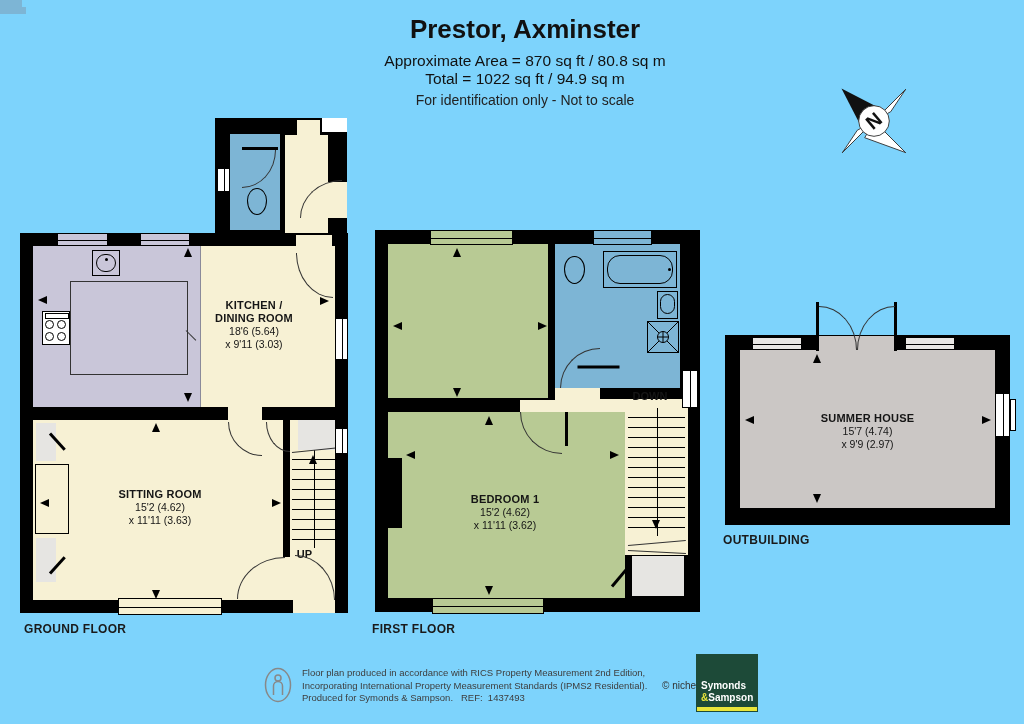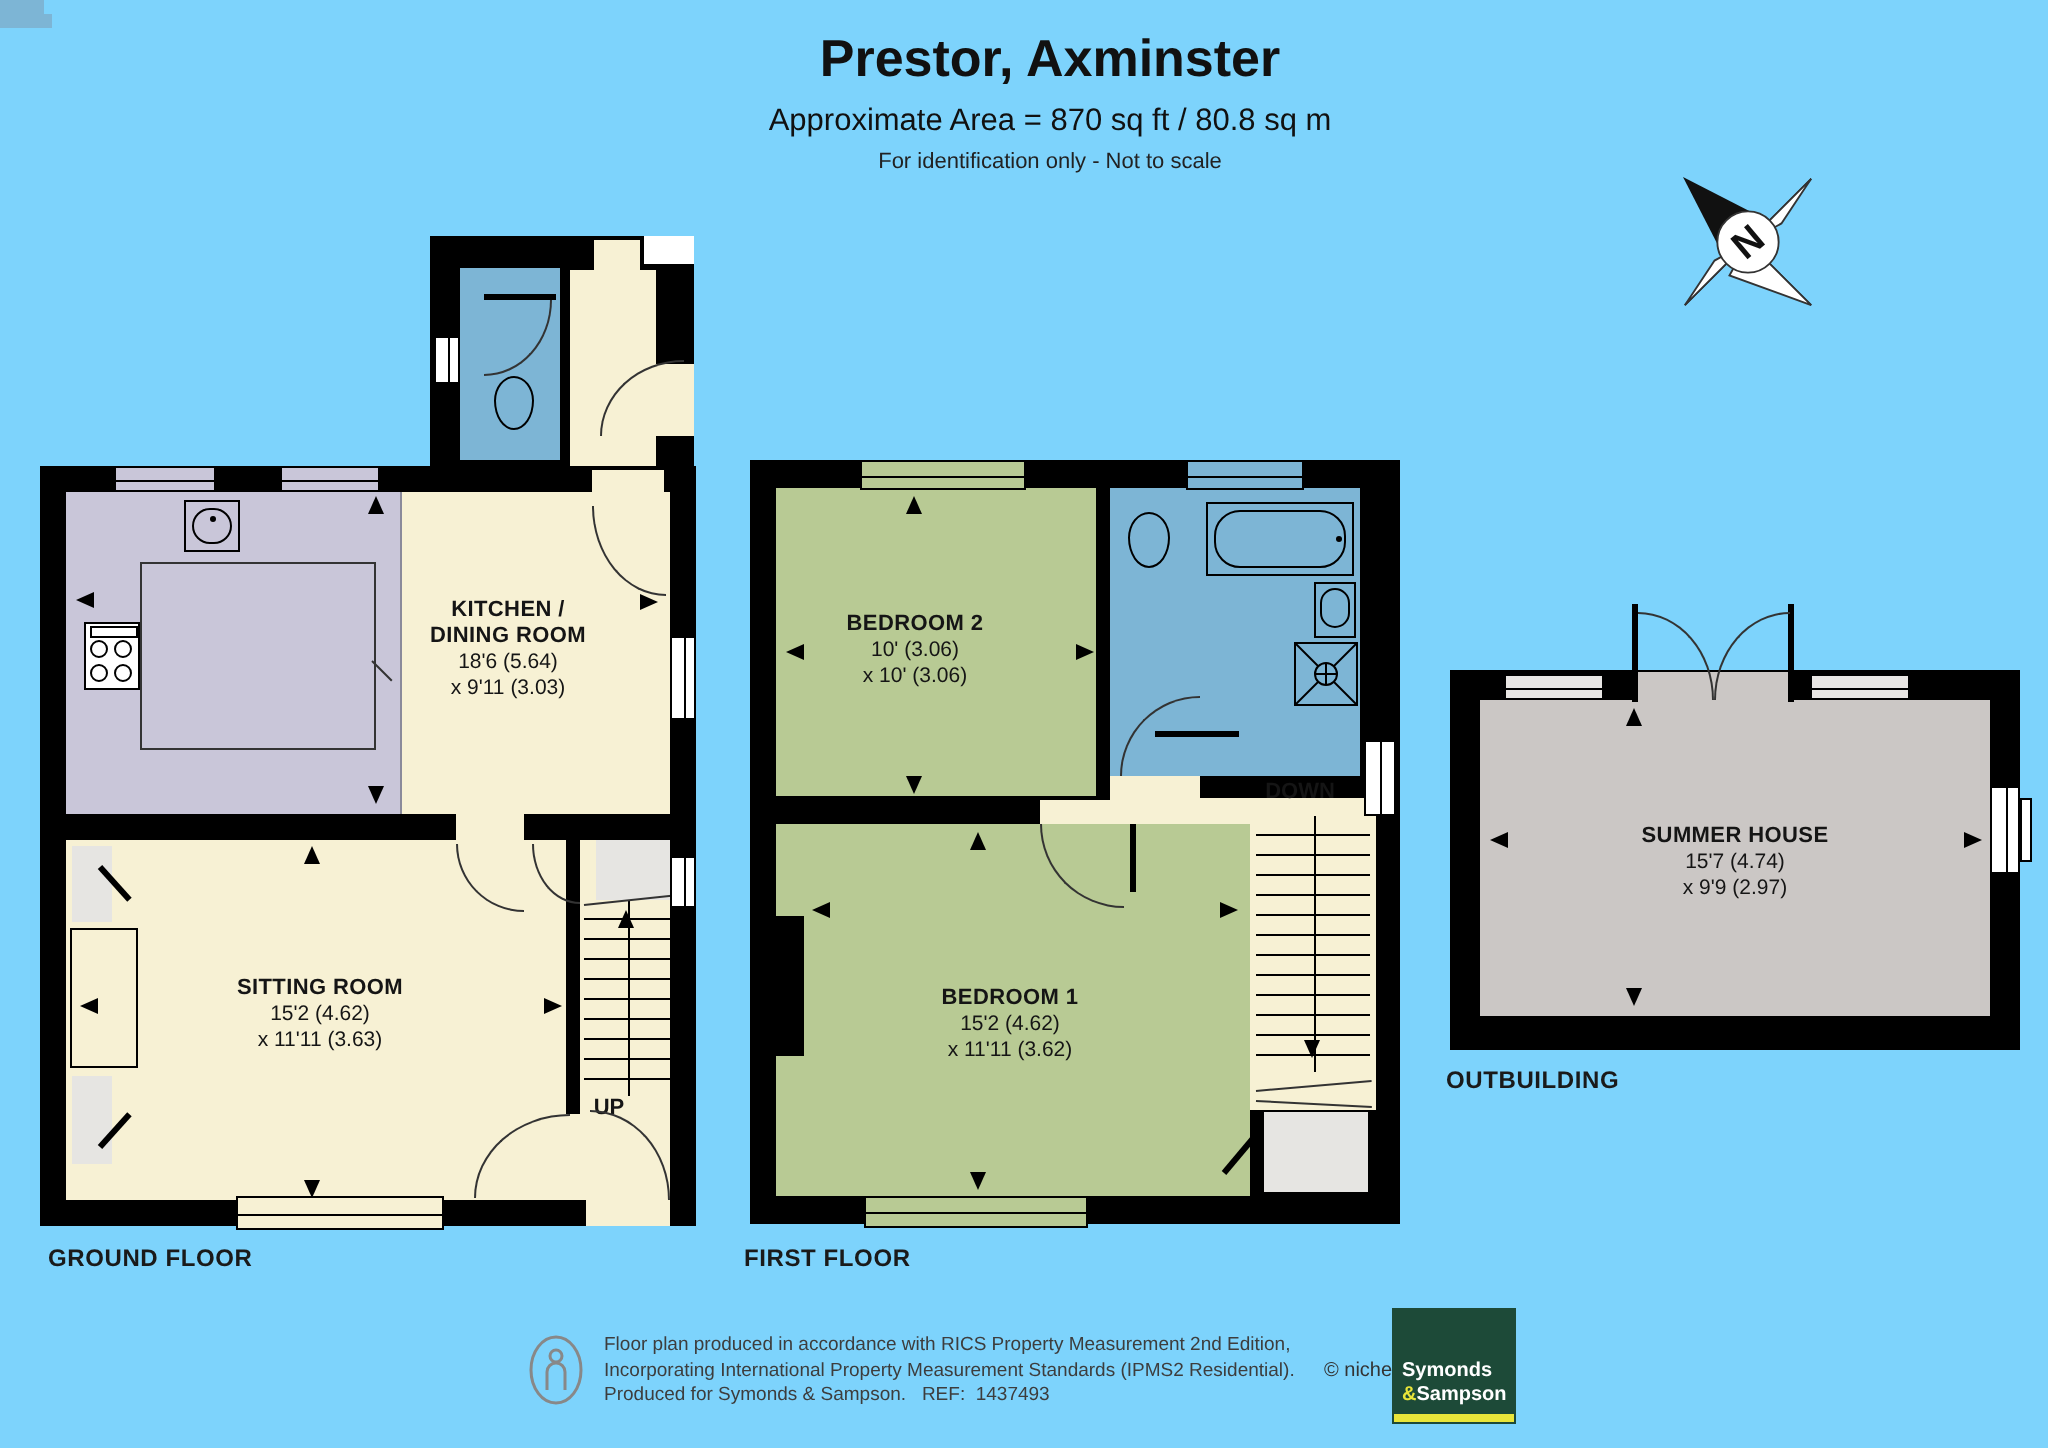--- a/index.html
+++ b/index.html
@@ -43,37 +43,38 @@
   .dot{position:absolute;width:3px;height:3px;background:#000;border-radius:50%;}
   
   .rlbl{position:absolute;text-align:center;font-size:10.5px;line-height:13px;color:#151515;}
   .rlbl b{font-size:11px;letter-spacing:.2px;}
   .flbl{position:absolute;font-weight:bold;font-size:12px;letter-spacing:.3px;color:#1a1a1a;}
   .uplbl{position:absolute;text-align:center;font-weight:bold;font-size:11px;color:#151515;}
   
   .hdr{position:absolute;left:305px;top:14px;width:440px;text-align:center;}
   .hdr .t{font-size:26px;font-weight:bold;margin:0 0 7px 0;color:#111;}
   .hdr .a{font-size:15.5px;line-height:17.5px;color:#111;}
-  .hdr .d{font-size:11px;margin-top:5px;color:#222;}
+  .hdr .d{font-size:14px;margin-top:5px;color:#222;}
   
   .ftxt{position:absolute;left:302px;top:667px;font-size:9.5px;line-height:12.5px;color:#3d3d3d;}
   .pre{white-space:pre-wrap;}
   .logo{position:absolute;left:696px;top:654px;width:62px;height:58px;background:var(--logo-green,#1d4a38);}
   .logo .lt{position:absolute;left:5px;bottom:9px;color:#fff;font-weight:bold;font-size:10px;line-height:11.5px;}
   .logo .amp{color:var(--logo-yellow,#e9e53a);}
   .logo .bar{position:absolute;left:1px;right:1px;bottom:1px;height:4px;background:var(--logo-yellow,#e9e53a);}
 </style>
 </head>
 <body>
 
 <div class="scene">
 
   <div class="hdr">
     <div class="t">Prestor, Axminster</div>
     <div class="a">Approximate Area = 870 sq ft / 80.8 sq m</div>
+    <div class="a">Total = 1022 sq ft / 94.9 sq m</div>
     <div class="d">For identification only - Not to scale</div>
   </div>
 
   <svg class="abs" style="left:835px;top:82px" width="78" height="78" viewBox="0 0 84 84">
     <g stroke="#333" stroke-width="1" fill="#fff">
       <polygon points="42,42 76,8 58,28"></polygon>
       <polygon points="42,42 76,76 56,58"></polygon>
       <polygon points="42,42 8,76 26,56"></polygon>
       <polygon points="42,42 76,8 60,32"></polygon>
       <polygon points="42,42 76,76 32,60"></polygon>
@@ -174,25 +175,20 @@
     <div class="arr r" style="left:272px;top:499px"></div>
 
     <div class="flbl" style="left:24px;top:622px">GROUND FLOOR</div>
   </div>
 
   <div>
     <div class="blk" style="left:375px;top:230px;width:325px;height:382px"></div>
 
     <div class="room green" style="left:388px;top:244px;width:160px;height:154px"></div>
     <div class="winh green" style="left:430px;top:230px;width:83px;height:15px"></div>
-    <div class="rlbl" style="left:400px;top:306px;width:115px">
-      <b>BEDROOM 2</b><br>
-      <span>10' (3.06)</span><br>
-      <span>x 10' (3.06)</span>
-    </div>
     <div class="arr l" style="left:393px;top:322px"></div>
     <div class="arr r" style="left:538px;top:322px"></div>
     <div class="arr u" style="left:453px;top:248px"></div>
     <div class="arr d" style="left:453px;top:388px"></div>
 
     <div class="room blue" style="left:555px;top:244px;width:125px;height:144px"></div>
     <div class="winh blue" style="left:593px;top:230px;width:59px;height:15px"></div>
     <div class="cistern" style="left:562px;top:248px;width:26px;height:7px;background:var(--blue)"></div>
     <div class="toilet" style="left:564px;top:256px;width:21px;height:28px;background:var(--blue)"></div>
     <div class="fx" style="left:603px;top:251px;width:74px;height:37px;background:var(--blue)"></div>

